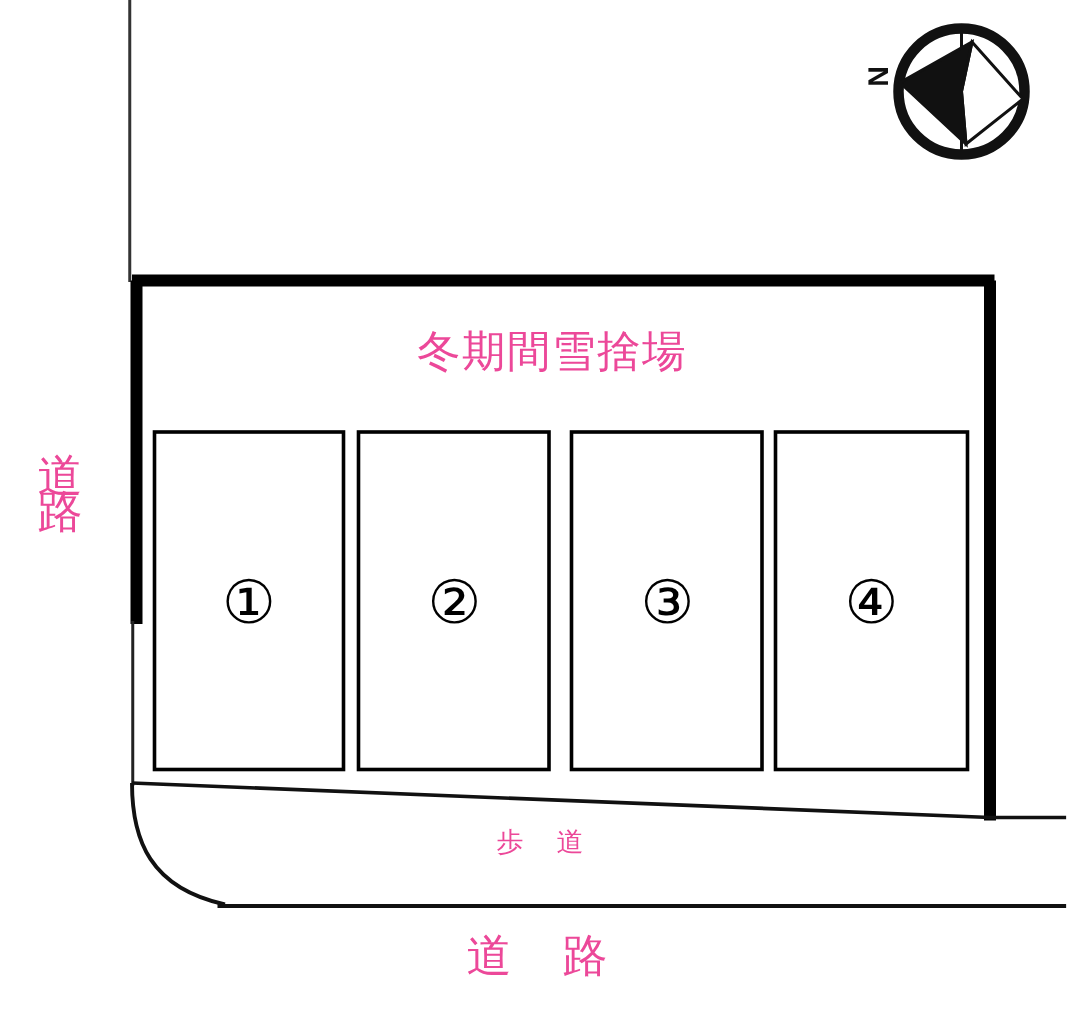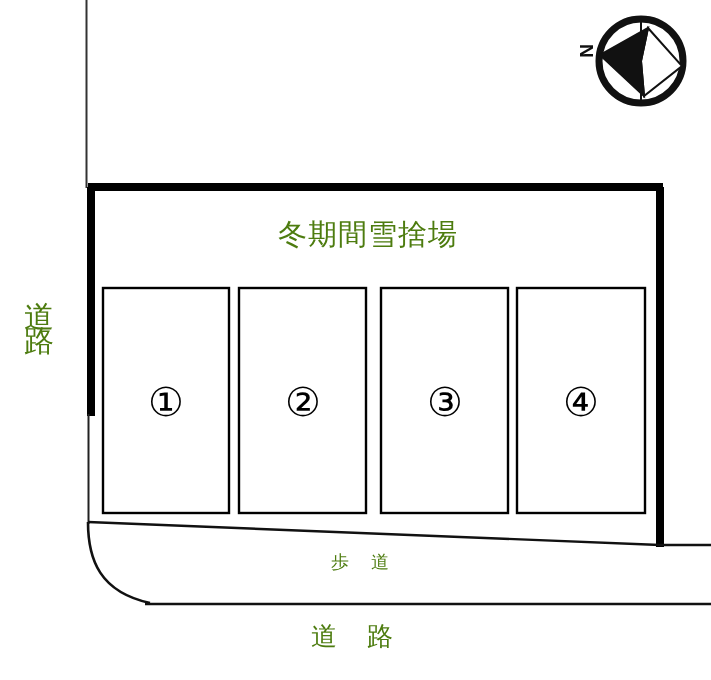--- a/index.html
+++ b/index.html
@@ -17,21 +17,21 @@
     background: #ffffff;
     overflow: hidden;
   }
   #plan svg {
     position: absolute;
     left: 0;
     top: 0;
   }
   .label {
     position: absolute;
-    color: #4d7c0f;
+    color: #ec4899;
     white-space: pre;
     line-height: 1;
   }
   #snow-label {
     left: 278px;
     top: 220px;
     font-size: 29px;
     letter-spacing: 1px;
     font-weight: 500;
   }
@@ -47,21 +47,21 @@
   #sidewalk-label {
     left: 331px;
     top: 553px;
     font-size: 18px;
     letter-spacing: 2px;
     font-weight: 500;
   }
   #road-bottom-label {
     left: 311px;
     top: 623px;
-    font-size: 26px;
+    font-size: 30px;
     letter-spacing: 2px;
     font-weight: 500;
   }
   .stall-number {
     position: absolute;
     font-size: 40px;
     color: #000000;
     line-height: 1;
     text-align: center;
     width: 60px;

